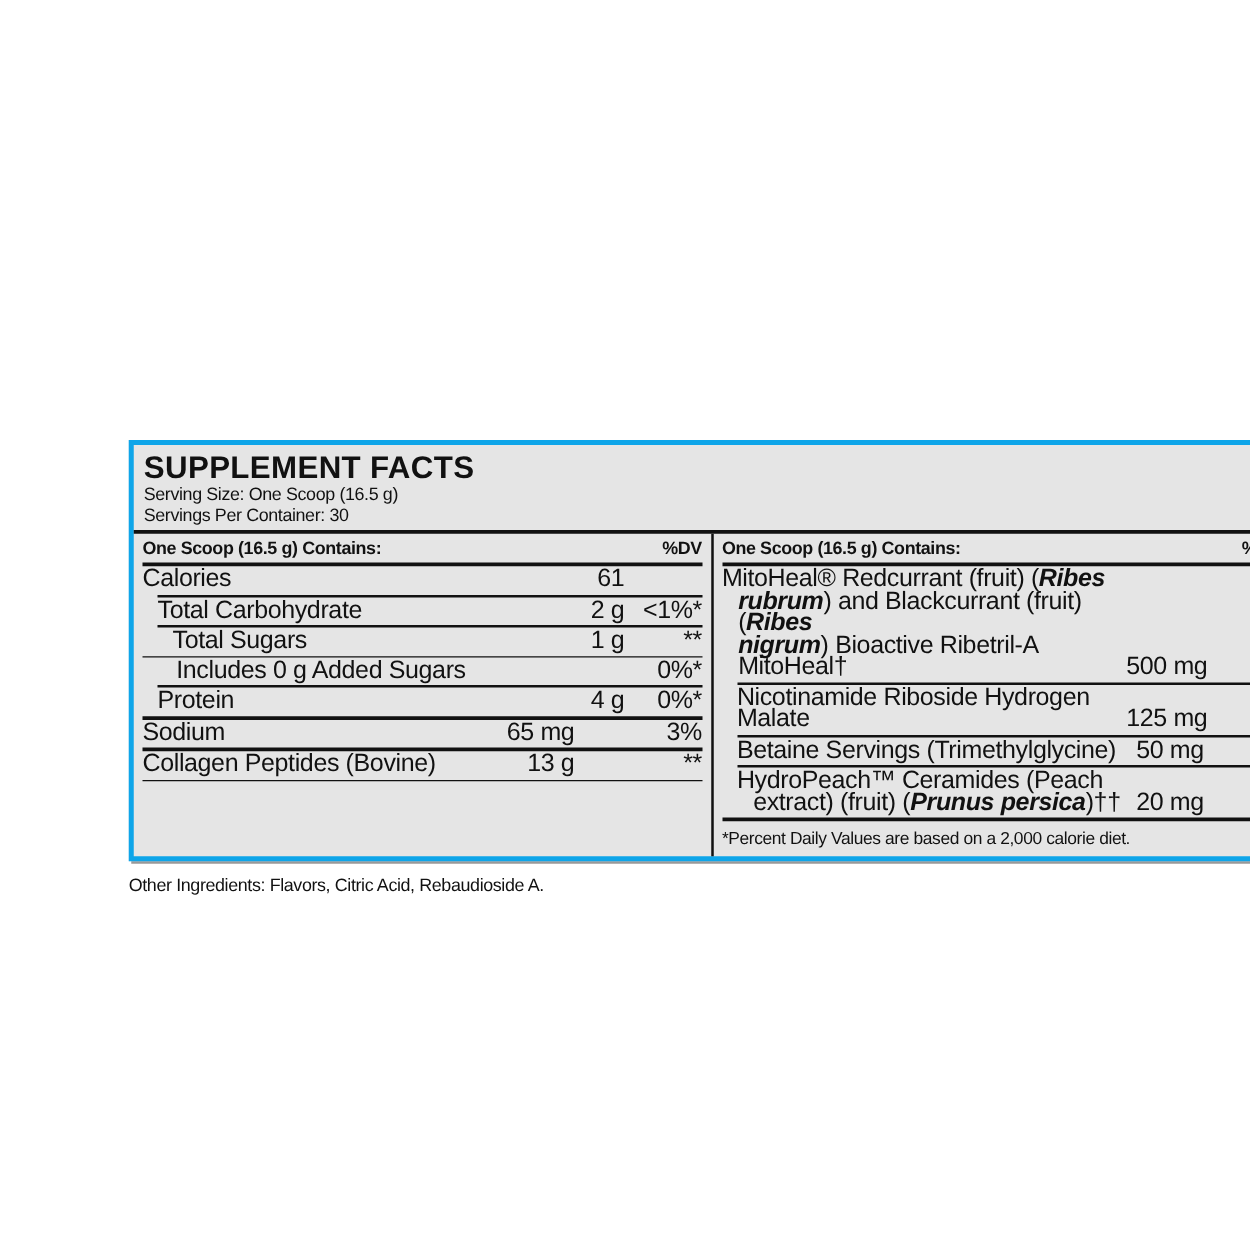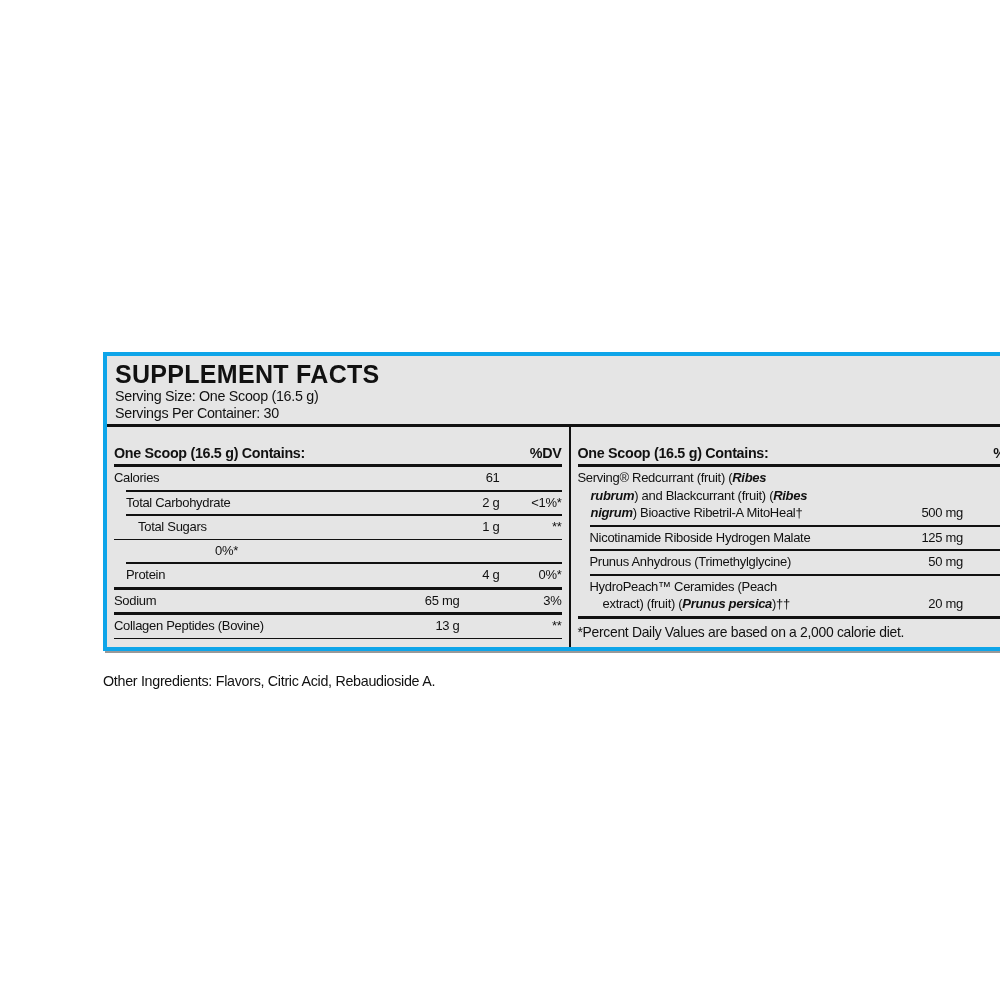--- a/index.html
+++ b/index.html
@@ -17,36 +17,36 @@
   }
   .panel-head{padding:5px 8px 3px 8px;}
   .title{font-size:25px;font-weight:bold;letter-spacing:0.3px;line-height:27px;white-space:nowrap;}
   .serving{font-size:14.3px;line-height:16.5px;}
   .columns{display:flex;border-top:3px solid #111111;align-items:stretch;}
   .col{flex:1;box-sizing:border-box;padding:0 7px;display:flex;flex-direction:column;min-width:0;}
   .col-right{border-left:2px solid #111111;}
   .col-header{
     display:flex;justify-content:space-between;align-items:flex-end;
     font-weight:bold;font-size:14.3px;line-height:16px;
-    padding:4px 0 3px 0;border-bottom:3px solid #111111;margin-top:14px;
+    padding:4px 0 3px 0;border-bottom:3px solid #111111;
   }
-  .row{display:flex;align-items:flex-end;padding:2px 0 3px 0;font-size:13px;line-height:17.5px;}
+  .row{display:flex;align-items:flex-end;padding:2px 0 3px 0;font-size:20px;line-height:17.5px;}
   .sep-none{border-top:none;}
   .sep-normal{border-top:2px solid #111111;margin-left:12px;}
   .sep-thin{border-top:1px solid #111111;}
   .sep-thick{border-top:3px solid #111111;gap:40px;}
   .nm{flex:1;min-width:0;}
   .am{width:62px;text-align:right;white-space:nowrap;}
   .dv{width:62px;text-align:right;white-space:nowrap;}
   .ind-1 .nm{padding-left:12px;}
   .ind-2 .nm{padding-left:27px;}
   .hang .nm{padding-left:13px;text-indent:-13px;}
   .end-rule{border-top:1px solid #111111;height:0;}
   .footnotes{border-top:3px solid #111111;padding:4px 0 6px 0;font-size:13.9px;line-height:18px;}
-  .other{margin-top:22px;font-size:14.3px;line-height:17px;}
+  .other{margin-top:12px;font-size:14.3px;line-height:17px;}
   i{font-style:italic;font-weight:bold;}
 </style>
 </head>
 <body>
 
 <div class="stage">
   <div class="panel">
     <div class="panel-head">
       <div class="title">SUPPLEMENT FACTS</div>
       <div class="serving">Serving Size: One Scoop (16.5 g)</div>
@@ -67,20 +67,21 @@
             <div class="nm"><span>Total Carbohydrate</span></div>
             <div class="am">2 g</div>
             <div class="dv">&lt;1%*</div>
           </div>
           <div class="row sep-normal ind-1">
             <div class="nm"><span>Total Sugars</span></div>
             <div class="am">1 g</div>
             <div class="dv">**</div>
           </div>
           <div class="row sep-thin ind-2">
+            <div class="nm"><span>Includes 0 g Added Sugars</span></div>
             <div class="am"></div>
             <div class="dv">0%*</div>
           </div>
           <div class="row sep-normal ind-0">
             <div class="nm"><span>Protein</span></div>
             <div class="am">4 g</div>
             <div class="dv">0%*</div>
           </div>
           <div class="row sep-thick ind-0">
             <div class="nm"><span>Sodium</span></div>
@@ -93,31 +94,31 @@
             <div class="dv">**</div>
           </div>
           <div class="end-rule"></div>
         </div>
       <div class="col col-right">
           <div class="col-header">
             <span class="hc">One Scoop (16.5 g) Contains:</span>
             <span class="hd">%DV</span>
           </div>
           <div class="row sep-none ind-0 hang">
-            <div class="nm"><span>Serving® Redcurrant (fruit) (</span><i>Ribes</i><br><i>rubrum</i><span>) and Blackcurrant (fruit) (</span><i>Ribes</i><br><i>nigrum</i><span>) Bioactive Ribetril-A MitoHeal†</span></div>
+            <div class="nm"><span>MitoHeal® Redcurrant (fruit) (</span><i>Ribes</i><br><i>rubrum</i><span>) and Blackcurrant (fruit) (</span><i>Ribes</i><br><i>nigrum</i><span>) Bioactive Ribetril-A MitoHeal†</span></div>
             <div class="am">500 mg</div>
             <div class="dv">**</div>
           </div>
           <div class="row sep-normal ind-0">
             <div class="nm"><span>Nicotinamide Riboside Hydrogen Malate</span></div>
             <div class="am">125 mg</div>
             <div class="dv">**</div>
           </div>
           <div class="row sep-normal ind-0">
-            <div class="nm"><span>Prunus Anhydrous (Trimethylglycine)</span></div>
+            <div class="nm"><span>Betaine Servings (Trimethylglycine)</span></div>
             <div class="am">50 mg</div>
             <div class="dv">**</div>
           </div>
           <div class="row sep-normal ind-0 hang">
             <div class="nm"><span>HydroPeach™ Ceramides (Peach</span><br><span>extract) (fruit) (</span><i>Prunus persica</i><span>)††</span></div>
             <div class="am">20 mg</div>
             <div class="dv">**</div>
           </div>
           <div class="footnotes">
             <div class="fn-line">*Percent Daily Values are based on a 2,000 calorie diet.</div>

